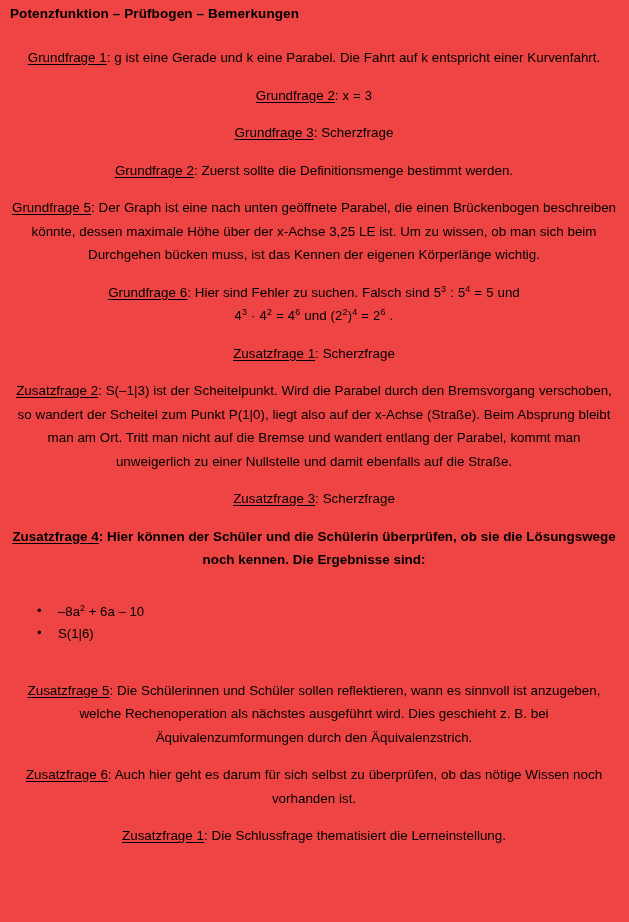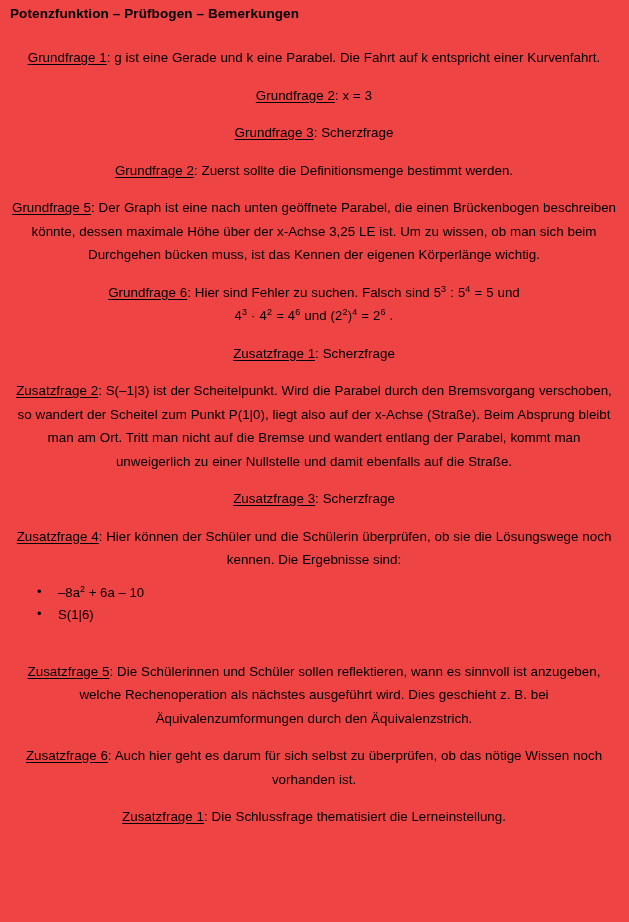--- a/index.html
+++ b/index.html
@@ -40,21 +40,22 @@
     width: 608px;
   }
   .para {
     font-size: 13.4px;
     line-height: 23.5px;
     margin: 0 0 14px 0;
     text-align: center;
     word-spacing: 0.1px;
   }
   .para.tight {
-    margin-bottom: 10px;
+    margin-bottom: 29px;
+    font-weight: bold;
   }
   .lbl {
     text-decoration: underline;
     text-underline-offset: 2px;
   }
   .math {
     font-size: 13px;
     letter-spacing: 0.2px;
   }
   .math sup {

